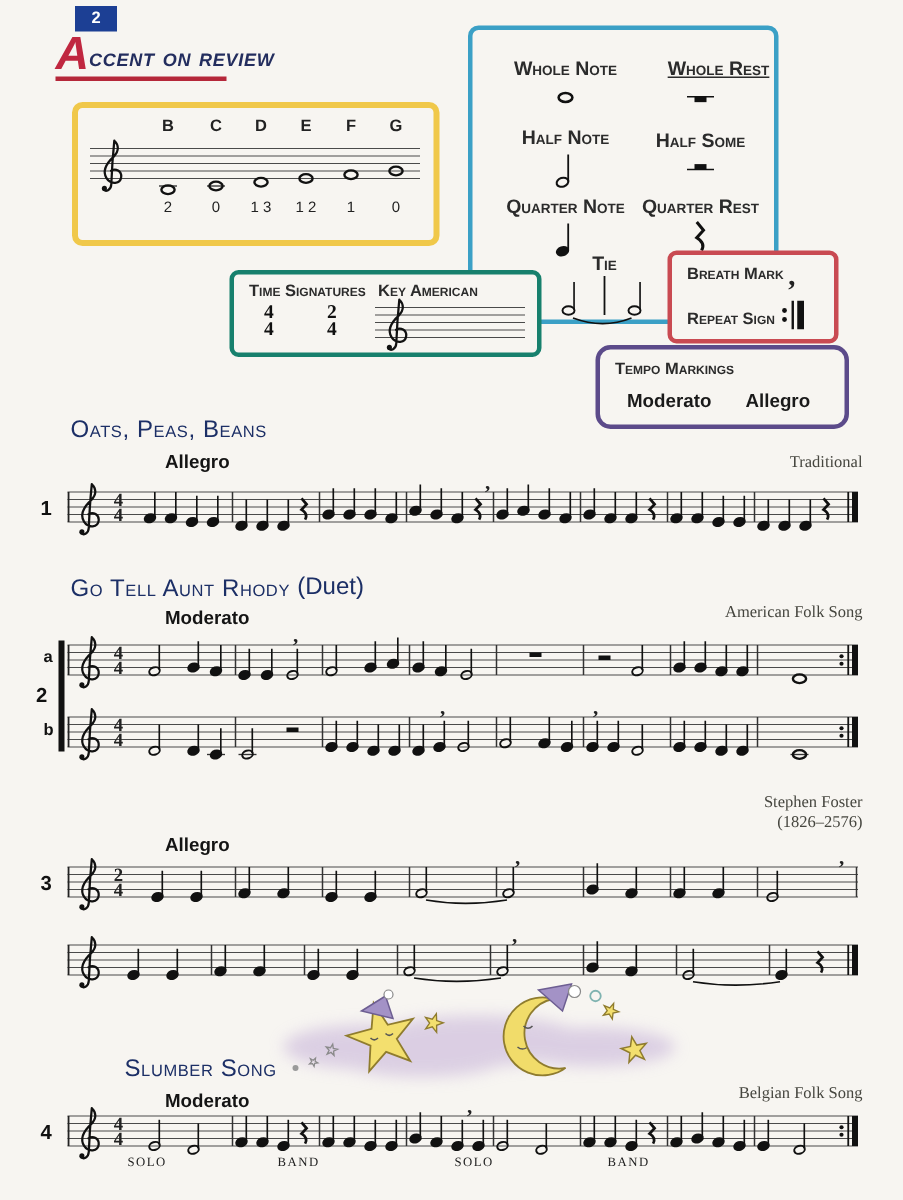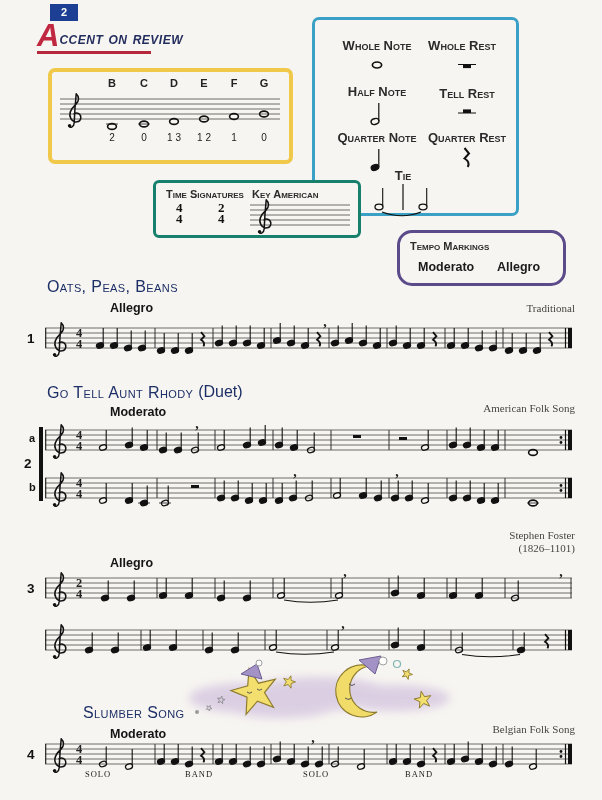--- a/index.html
+++ b/index.html
@@ -13,21 +13,21 @@
   #title .big-a{color:#c02740;font-size:31px;font-weight:bold;font-style:italic;line-height:28px;vertical-align:-2px;}
   #title .rest{color:#232d5e;font-size:17px;font-weight:bold;font-style:italic;letter-spacing:.5px;
                font-variant:small-caps;text-transform:lowercase;}
   #title-underline{left:37px;top:51px;width:114px;height:2.5px;background:#b5273a;}
   
   .box{position:absolute;border-radius:7px;background:transparent;}
   #note-chart-box{left:48px;top:68px;width:237px;height:88px;border:4.5px solid #f0c84a;background:#f7f5f1;}
   #symbols-box{left:312px;top:17px;width:201px;height:193px;border:3.5px solid #3ba0c6;}
   #timekey-box{left:153px;top:180px;width:202px;height:52px;border:3.5px solid #17806d;background:#f7f5f1;border-radius:6px;}
   #accent-box{left:445px;top:167px;width:108px;height:56px;border:3.5px solid #c94a52;background:#f7f5f1;border-radius:6px;}
-  #tempo-box{left:397px;top:230px;width:163px;height:50px;border:3.5px solid #5c4b8a;background:#f7f5f1;border-radius:15px;}
+  #tempo-box{left:397px;top:230px;width:163px;height:50px;border:3.5px solid #5c4b8a;background:#f7f5f1;border-radius:10px;}
   .sc{font-variant:small-caps;font-weight:bold;color:#2b2b2b;}
   .sym-label{position:absolute;transform:translateX(-50%);font-size:13px;white-space:nowrap;}
   .sym-glyph{position:absolute;transform:translateX(-50%);}
   
   .tk-title{position:absolute;font-size:11px;white-space:nowrap;}
   .tsig{position:absolute;font-family:"Liberation Serif",serif;font-weight:bold;font-size:13px;
         line-height:11px;text-align:center;color:#111;}
   
   .ac-row{position:absolute;font-size:11px;white-space:nowrap;}
   .breath-comma{font-family:"Liberation Serif",serif;font-size:19px;font-weight:bold;line-height:10px;vertical-align:-4px;}
@@ -91,35 +91,35 @@
       </div>
   </div>
 
   <div class="box" id="symbols-box">
     <div class="sym-label sc" style="left:62px;top:18px;">Whole Note</div>
     <div class="sym-glyph" style="left:62px;top:40px;">
         <svg width="18" height="10" viewBox="0 0 18 10">
           <ellipse cx="9" cy="5" rx="4.6" ry="3" fill="none" stroke="#111" stroke-width="1.7"></ellipse>
         </svg>
       </div>
-    <div class="sym-label sc" style="left:147px;top:18px;">Whole Rest</div>
+    <div class="sym-label sc" style="left:164px;top:18px;text-decoration:underline;">Whole Rest</div>
     <div class="sym-glyph" style="left:152px;top:42px;">
         <svg width="18" height="10" viewBox="0 0 18 10">
           <line x1="0" y1="2.5" x2="18" y2="2.5" stroke="#111" stroke-width="1"></line>
           <rect x="5" y="2.5" width="8" height="3.6" fill="#111"></rect>
         </svg>
       </div>
     <div class="sym-label sc" style="left:62px;top:64px;">Half Note</div>
     <div class="sym-glyph" style="left:62px;top:80px;">
         <svg width="16" height="26" viewBox="0 0 16 26">
           <ellipse cx="6" cy="21.5" rx="4" ry="2.9" transform="rotate(-18 6 21.5)" fill="none" stroke="#111" stroke-width="1.4"></ellipse>
           <line x1="9.8" y1="21" x2="9.8" y2="3" stroke="#111" stroke-width="1.2"></line>
         </svg>
       </div>
-    <div class="sym-label sc" style="left:152px;top:66px;">Tell Rest</div>
+    <div class="sym-label sc" style="left:152px;top:66px;">Half Some</div>
     <div class="sym-glyph" style="left:152px;top:86px;">
         <svg width="18" height="10" viewBox="0 0 18 10">
           <line x1="0" y1="7" x2="18" y2="7" stroke="#111" stroke-width="1"></line>
           <rect x="5" y="3.4" width="8" height="3.6" fill="#111"></rect>
         </svg>
       </div>
     <div class="sym-label sc" style="left:62px;top:110px;">Quarter Note</div>
     <div class="sym-glyph" style="left:62px;top:126px;">
         <svg width="16" height="26" viewBox="0 0 16 26">
           <ellipse cx="6" cy="21.5" rx="4" ry="2.9" transform="rotate(-18 6 21.5)" fill="#111" stroke="#111" stroke-width="1"></ellipse>
@@ -164,20 +164,29 @@
           <line x1="0" y1="21" x2="100" y2="21" stroke="#4a4a4a" stroke-width="0.8"></line>
           <line x1="0" y1="26" x2="100" y2="26" stroke="#4a4a4a" stroke-width="0.8"></line>
           <g transform="translate(3,-2)">
             <path d="M13.2,2.8 C16.2,5.6 16.6,9.6 12.8,13.4 C7.4,18.4 5.2,23.2 8.0,27.8 C10.9,32.4 17.4,31.6 17.8,26.9 C18.1,23.0 14.2,20.9 11.0,22.8 M13.2,2.8 C12.3,11.5 11.6,21.5 11.2,31.8 C11.0,35.8 7.4,37.4 5.8,35.0" fill="none" stroke="#111" stroke-width="1.5" stroke-linecap="round"></path>
             <circle cx="6.6" cy="34.6" r="1.7" fill="#111"></circle>
           </g>
         </svg>
       </div>
   </div>
 
+  <div class="box" id="accent-box">
+    <div class="ac-row" style="left:10px;top:7px;"><span class="sc">Breath Mark</span> <span class="breath-comma">,</span></div>
+    <div class="ac-row" style="left:10px;top:30px;"><span class="sc">Repeat Sign</span> <span style="display:inline-block;vertical-align:-4px;"><svg width="17" height="20" viewBox="0 0 17 20">
+            <circle cx="3" cy="7" r="1.6" fill="#111"></circle>
+            <circle cx="3" cy="13" r="1.6" fill="#111"></circle>
+            <line x1="8.5" y1="0.5" x2="8.5" y2="19.5" stroke="#111" stroke-width="1.6"></line>
+            <rect x="11.5" y="0.5" width="4.5" height="19" fill="#111"></rect>
+          </svg></span></div>
+  </div>
 
   <div class="box" id="tempo-box">
     <div class="tempo-title sc">Tempo Markings</div>
     <div class="tempo-item" style="left:18px;">Moderato</div>
     <div class="tempo-item" style="left:97px;">Allegro</div>
   </div>
 
   <div class="song-title" style="left:47px;top:278px;">Oats, Peas, Beans</div>
   <div class="tempo-mark" style="left:110px;top:301px;">Allegro</div>
   <div class="credit" style="top:302px;">Traditional</div>
@@ -413,21 +422,21 @@
         <text x="352" y="6" font-size="14" font-family="Liberation Serif, serif" text-anchor="middle" fill="#222" font-weight="bold">,</text>
         <circle cx="516" cy="15.5" r="1.4" fill="#111"></circle>
         <circle cx="516" cy="20.5" r="1.4" fill="#111"></circle>
         <line x1="520.5" y1="8" x2="520.5" y2="28" stroke="#111" stroke-width="1.2"></line>
         <rect x="523" y="8" width="4" height="20" fill="#111"></rect>
       </svg>
     </div>
 
   <div class="credit" style="top:529px;">
       <div>Stephen Foster</div>
-      <div>(1826–1101)</div>
+      <div>(1826–2576)</div>
     </div>
   <div class="tempo-mark" style="left:110px;top:556px;">Allegro</div>
   <div class="song-num" style="left:27px;top:581px;">3</div>
   <div class="abs" style="left:45px;top:570px;">
       <svg width="527" height="50" viewBox="0 0 527 50">
         <line x1="0" y1="8" x2="527" y2="8" stroke="#4a4a4a" stroke-width="0.8"></line>
         <line x1="0" y1="13" x2="527" y2="13" stroke="#4a4a4a" stroke-width="0.8"></line>
         <line x1="0" y1="18" x2="527" y2="18" stroke="#4a4a4a" stroke-width="0.8"></line>
         <line x1="0" y1="23" x2="527" y2="23" stroke="#4a4a4a" stroke-width="0.8"></line>
         <line x1="0" y1="28" x2="527" y2="28" stroke="#4a4a4a" stroke-width="0.8"></line>

